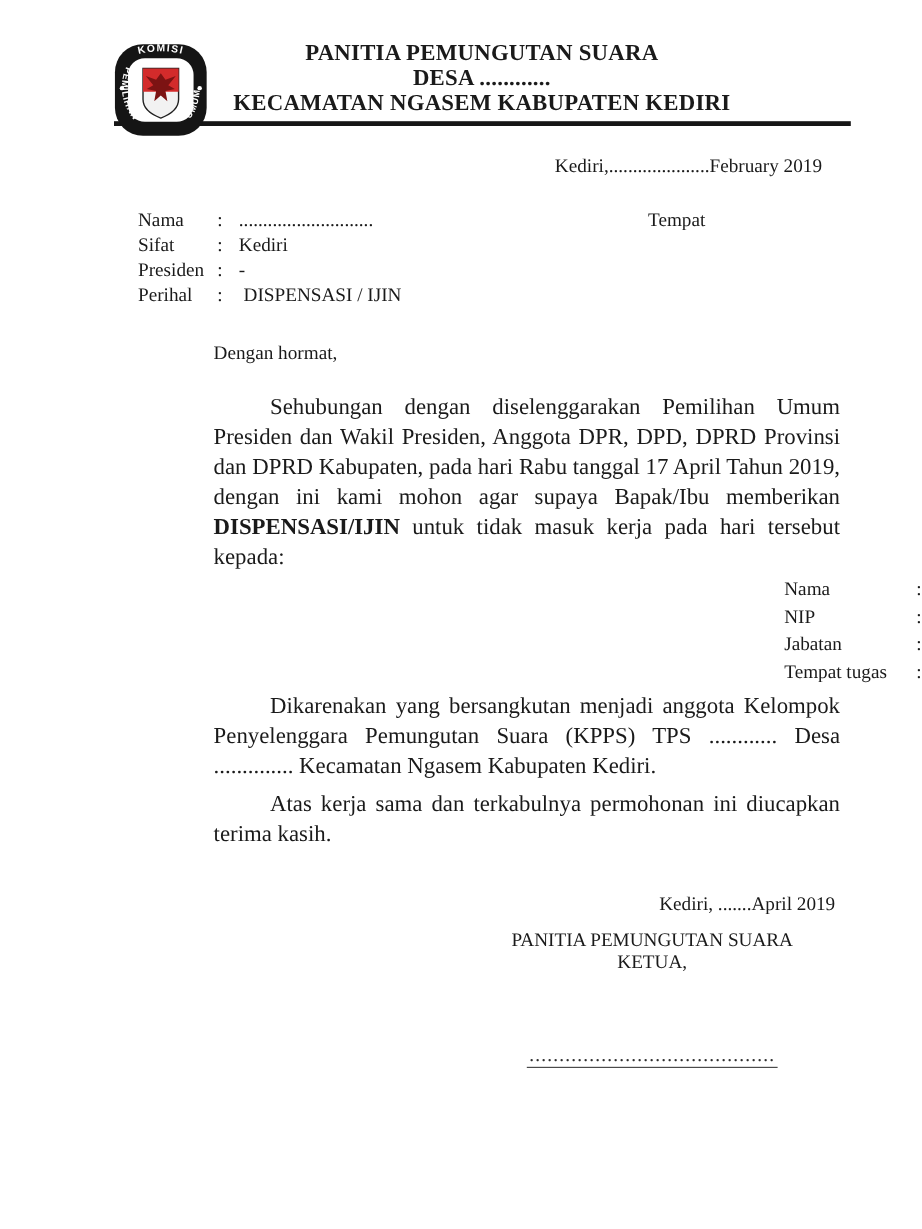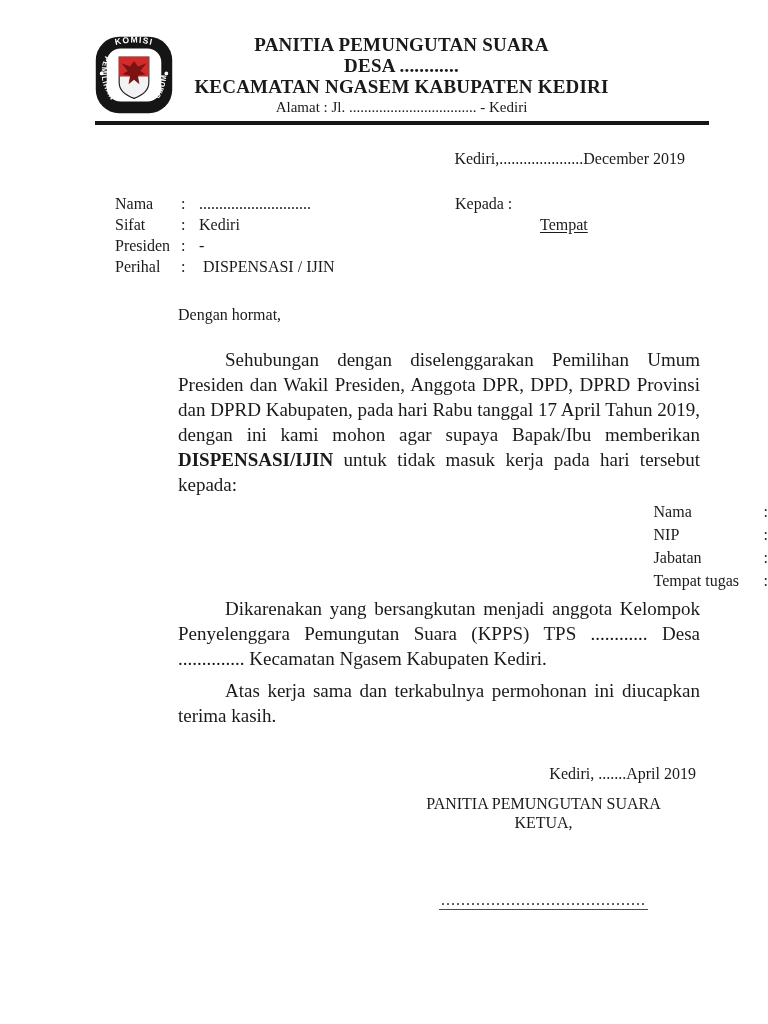--- a/index.html
+++ b/index.html
@@ -47,21 +47,21 @@
   }
   .meta-left { width: 340px; }
   .mrow { display: flex; line-height: 21px; }
   .mlabel { width: 66px; flex: none; }
   .msep { width: 18px; flex: none; }
   .mvalue { white-space: nowrap; }
   .mvalue.perihal { padding-left: 4px; }
   .meta-right { line-height: 21px; }
   .di-line { margin-left: 23px; }
   .tempat-line { margin-left: 85px; }
-  .tempat-line .u { text-decoration: underline; text-underline-offset: 2px; }
+  .tempat-line .u { text-underline-offset: 2px; }
   
   .salutation { margin: 28px 0 0 178px; font-size: 16px; line-height: 20px; }
   .para {
     margin: 22px 68px 0 178px;
     font-size: 19px;
     line-height: 25px;
     text-align: justify;
     text-indent: 47px;
   }
   .para.p2 { margin-top: 4px; }
@@ -115,27 +115,26 @@
         <circle cx="91.5" cy="48" r="2.4" fill="#ffffff"></circle>
         <path d="M 31 27 H 69 V 60 Q 69 73 50 80 Q 31 73 31 60 Z" fill="#f2f2f2" stroke="#222222" stroke-width="1.5"></path>
         <path d="M 31 27 H 69 V 52 H 31 Z" fill="#d32b2b"></path>
         <path d="M 50 32 L 55 39 L 66 35 L 58 45 L 65 49 L 55 51 L 57 62 L 50 56 L 43 62 L 45 51 L 35 49 L 42 45 L 34 35 L 45 39 Z" fill="#7c1313"></path>
       </svg>
     </div>
     <div class="lh-text">
       <div class="lh-bold">PANITIA PEMUNGUTAN SUARA</div>
       <div class="lh-bold">DESA ............</div>
       <div class="lh-bold">KECAMATAN NGASEM KABUPATEN KEDIRI</div>
-      <div class="lh-addr">Alamat : Jl. .................................. - Kediri</div>
     </div>
   </div>
 
   <div class="rule"></div>
 
-  <div class="dateline">Kediri,.....................December 2019</div>
+  <div class="dateline">Kediri,.....................February 2019</div>
 
   <div class="meta">
     <div class="meta-left">
       <div class="mrow">
         <span class="mlabel">Nama</span>
         <span class="msep">:</span>
         <span class="mvalue">............................</span>
       </div>
       <div class="mrow">
         <span class="mlabel">Sifat</span>
@@ -147,21 +146,20 @@
         <span class="msep">:</span>
         <span class="mvalue">-</span>
       </div>
       <div class="mrow">
         <span class="mlabel">Perihal</span>
         <span class="msep">:</span>
         <span class="mvalue perihal">DISPENSASI / IJIN</span>
       </div>
     </div>
     <div class="meta-right">
-      <div>Kepada :</div>
       <div class="tempat-line"><span class="u">Tempat</span></div>
     </div>
   </div>
 
   <div class="salutation">Dengan hormat,</div>
 
   <p class="para p1"><span>Sehubungan dengan  diselenggarakan Pemilihan Umum Presiden dan Wakil Presiden, Anggota DPR, DPD, DPRD Provinsi dan DPRD Kabupaten, pada hari Rabu  tanggal 17 April Tahun 2019, dengan  ini kami mohon agar supaya Bapak/Ibu memberikan </span><b>DISPENSASI/IJIN</b><span>  untuk tidak masuk kerja pada hari tersebut kepada:</span></p>
 
   <div class="fields">
     <div class="frow">

